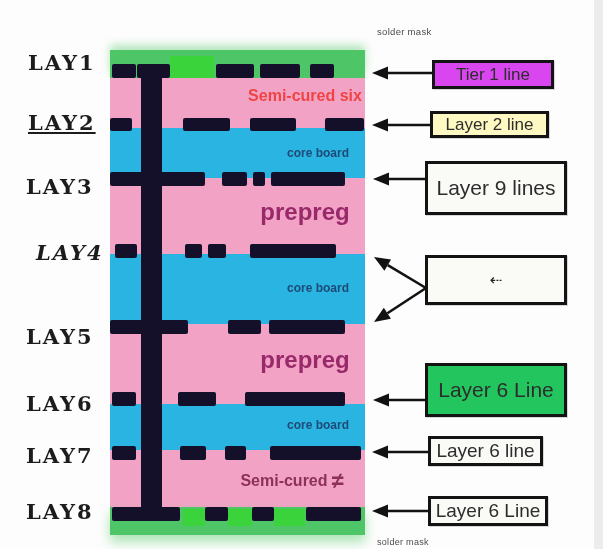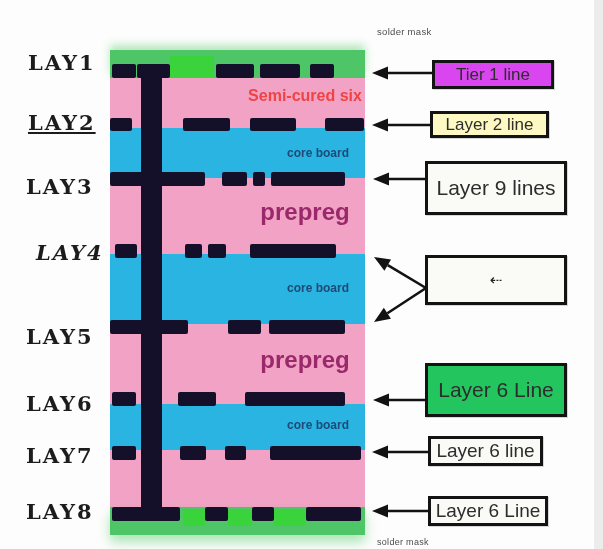--- a/index.html
+++ b/index.html
@@ -108,20 +108,24 @@
       </div>
       <div class="board-text" style="left: 208px; top: 288px; font-size: 12px; color: rgb(29, 74, 119);">
         <span>core board</span>
       </div>
       <div class="board-text" style="left: 195px; top: 360px; font-size: 24px; color: rgb(153, 41, 106);">
         <span>prepreg</span>
       </div>
       <div class="board-text" style="left: 208px; top: 425px; font-size: 12px; color: rgb(29, 74, 119);">
         <span>core board</span>
       </div>
+      <div class="board-text" style="left: 182px; top: 481px; font-size: 16px; color: rgb(140, 49, 87);">
+        <span>Semi-cured</span>
+        <span class="glyph" style="font-size: 22px;">≠</span>
+      </div>
     </div>
 
   <div id="label-group">
       <div class="lay-label" style="left: 28px; top: 50px;">LAY1</div>
       <div class="lay-label" style="left: 28px; top: 110px; text-decoration: underline;">LAY2</div>
       <div class="lay-label" style="left: 26px; top: 174px;">LAY3</div>
       <div class="lay-label" style="left: 36px; top: 240px; font-style: italic;">LAY4</div>
       <div class="lay-label" style="left: 26px; top: 324px;">LAY5</div>
       <div class="lay-label" style="left: 26px; top: 391px;">LAY6</div>
       <div class="lay-label" style="left: 26px; top: 443px;">LAY7</div>

